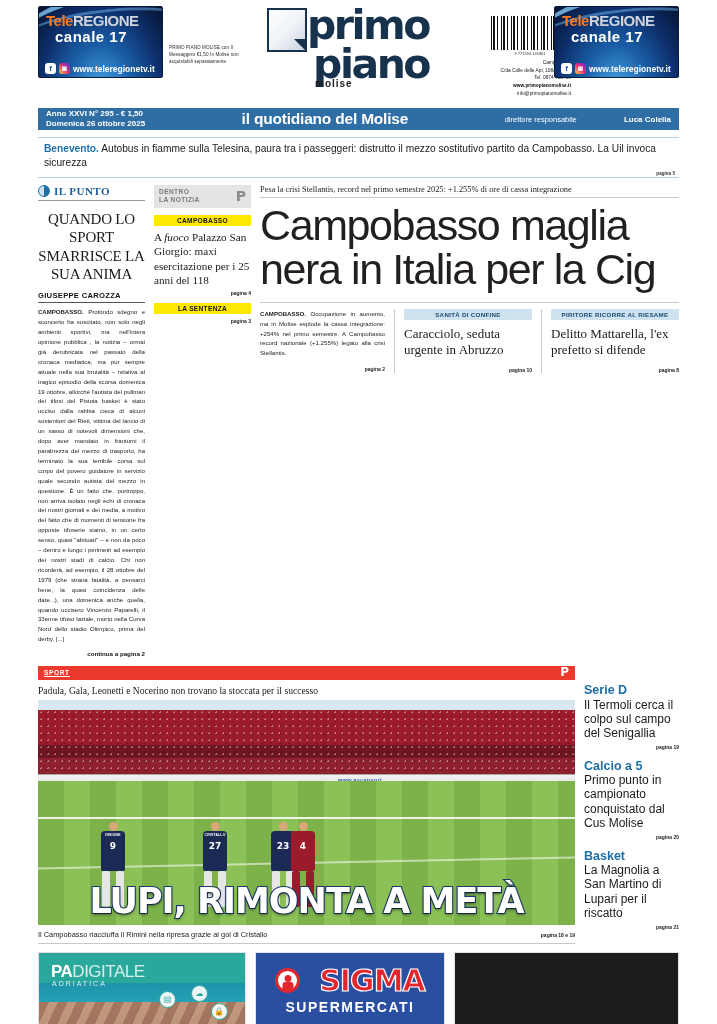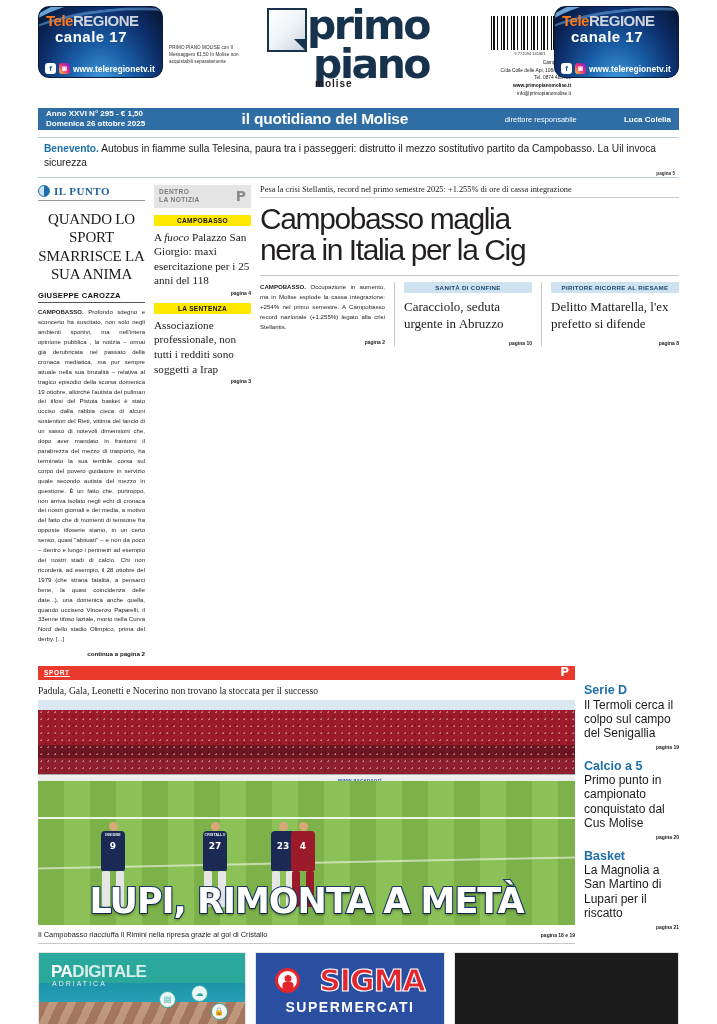--- a/index.html
+++ b/index.html
@@ -7,21 +7,21 @@
     width: 717px; height: 1024px;
     background: #ffffff;
     font-family: "Liberation Sans", sans-serif;
     overflow: hidden;
   }
   .page { position: relative; width: 717px; height: 1024px; background:#fff; padding: 0 38px; }
 
   
   .masthead { position:relative; height:108px; display:flex; align-items:flex-start; padding-top:6px; }
   .tv-badge {
-    width:125px; height:72px; border-radius:11px; position:relative; overflow:hidden;
+    width:125px; height:72px; border-radius:2px; position:relative; overflow:hidden;
     background:
       radial-gradient(ellipse at 50% 120%, #4aa8e8 0%, #1a5fa8 38%, #0d2f6b 70%, #06132f 100%);
     border:1px solid #0a1a3a;
   }
   .tv-badge .tele { position:absolute; top:5px; left:7px; font-size:15px; font-weight:bold;
     letter-spacing:-0.5px; }
   .tv-badge .tele .t1 { color:#ff7a1a; }
   .tv-badge .tele .t2 { color:#d0d5dd; }
   .tv-badge .canale { position:absolute; top:21px; left:16px; font-size:15px; font-weight:bold; color:#ffffff; letter-spacing:0.5px;}
   .tv-badge .swoosh { position:absolute; bottom:16px; left:-20px; width:180px; height:70px;
@@ -99,21 +99,21 @@
   .dentro-head .t { font-size:6.6px; font-weight:bold; color:#7a7a7a; line-height:1.25; letter-spacing:.4px;}
   .dentro-head .p { font-size:14px; font-weight:bold; color:#8a8a8a; font-family:"DejaVu Sans", sans-serif; line-height:.8;}
   .kicker { background:#ffe800; text-align:center; font-size:6.6px; font-weight:bold; color:#111;
      padding:2px 0; margin:7px 0 4px; letter-spacing:.3px;}
   .dentro-title { font-family:"Liberation Serif", serif; font-size:11.2px; line-height:1.3; color:#1a1a1a; }
   .dentro-title i { }
   .pg-right { font-size:5px; font-weight:bold; text-align:right; margin-top:2px; color:#222;}
 
   .lead-over { font-family:"Liberation Serif", serif; font-size:8.4px; color:#1a1a1a;
      border-bottom:1px solid #c8c8c8; padding-bottom:3px;}
-  .lead-title { font-size:30px; line-height:1.02; letter-spacing:-1.4px; color:#231f20;
+  .lead-title { font-size:43px; line-height:1.02; letter-spacing:-1.4px; color:#231f20;
      margin-top:6px; font-family:"Liberation Sans", sans-serif; }
   .lead-row { display:flex; gap:9px; margin-top:10px; border-top:1px solid #c8c8c8; padding-top:6px;}
   .lead-sum { width:125px; font-size:6.1px; line-height:1.62; text-align:justify; color:#1d1d1d; position:relative;
      padding-bottom:12px;}
   .lead-sum b { font-weight:bold; }
   .lead-sum .pg { position:absolute; right:0; bottom:0; font-size:5px; font-weight:bold;}
   .mini { flex:1; padding-left:9px; border-left:1px solid #c8c8c8; position:relative; padding-bottom:14px;}
   .mini .band { background:#cfe2ef; text-align:center; font-size:6.2px; font-weight:bold; color:#1a4a73;
      padding:2px 0; letter-spacing:.3px;}
   .mini h3 { font-family:"Liberation Serif", serif; font-weight:normal; font-size:13px; line-height:1.26;
@@ -179,21 +179,21 @@
   .ad1 .sky { position:absolute; top:0; left:0; right:0; height:30%;
      background:linear-gradient(#2ba89c,#2ba89c); }
   .ad1 .sea { position:absolute; top:16%; left:0; right:0; height:22%;
      background:linear-gradient(#1d93a8,#2fb0c4); }
   .ad1 .town { position:absolute; top:26%; left:0; right:0; bottom:0;
      background:
        repeating-linear-gradient(115deg, rgba(150,90,70,.55) 0 9px, rgba(200,150,120,.5) 9px 17px),
        linear-gradient(#b89a82,#8d7662); }
   .ad1 .logo1 { position:absolute; top:9px; left:12px; font-size:17px; font-weight:bold; letter-spacing:-.5px;}
   .ad1 .logo1 .a { color:#ffffff; }
-  .ad1 .logo1 .b { color:#d6efec; font-weight:bold;}
+  .ad1 .logo1 .b { color:#d6efec; font-weight:normal;}
   .ad1 .sub1 { position:absolute; top:27px; left:13px; font-size:7px; color:#dff1ef; letter-spacing:2px;}
   .ad1 .icn { position:absolute; width:17px; height:17px; border-radius:50%; background:rgba(255,255,255,.9);
      border:1.5px solid #2aa79b; color:#2aa79b; font-size:8px; display:flex; align-items:center; justify-content:center;}
 
   .ad2 { width:190px; background:#2b4fa0; }
   .ad2 .siglogo { text-align:center; margin-top:10px; }
   .ad2 .sigrow { display:flex; align-items:center; justify-content:center; gap:19px;}
   .ad2 .mark { width:25px; height:25px; border-radius:50%; background:#fff; border:3px solid #e3262e;
      position:relative; flex:none;}
   .ad2 .mark:before { content:""; position:absolute; top:4px; left:50%; transform:translateX(-50%);
@@ -307,21 +307,20 @@
         <div class="p">P</div>
       </div>
 
       <div class="kicker">CAMPOBASSO</div>
       <div class="dentro-title">
         <span>A </span><i>fuoco</i><span> Palazzo San Giorgio: maxi esercitazione per i 25 anni del 118</span>
       </div>
       <div class="pg-right">pagina 4</div>
 
       <div class="kicker">LA SENTENZA</div>
-      <div class="dentro-title">Associazione professionale, non tutti i redditi sono soggetti a Irap</div>
       <div class="pg-right">pagina 3</div>
     </div>
 
     <div class="col-lead">
       <div class="lead-over">Pesa la crisi Stellantis, record nel primo semestre 2025: +1.255% di ore di cassa integrazione</div>
       <div class="lead-title">
         <div>Campobasso maglia</div>
         <div>nera in Italia per la Cig</div>
       </div>
       <div class="lead-row">

